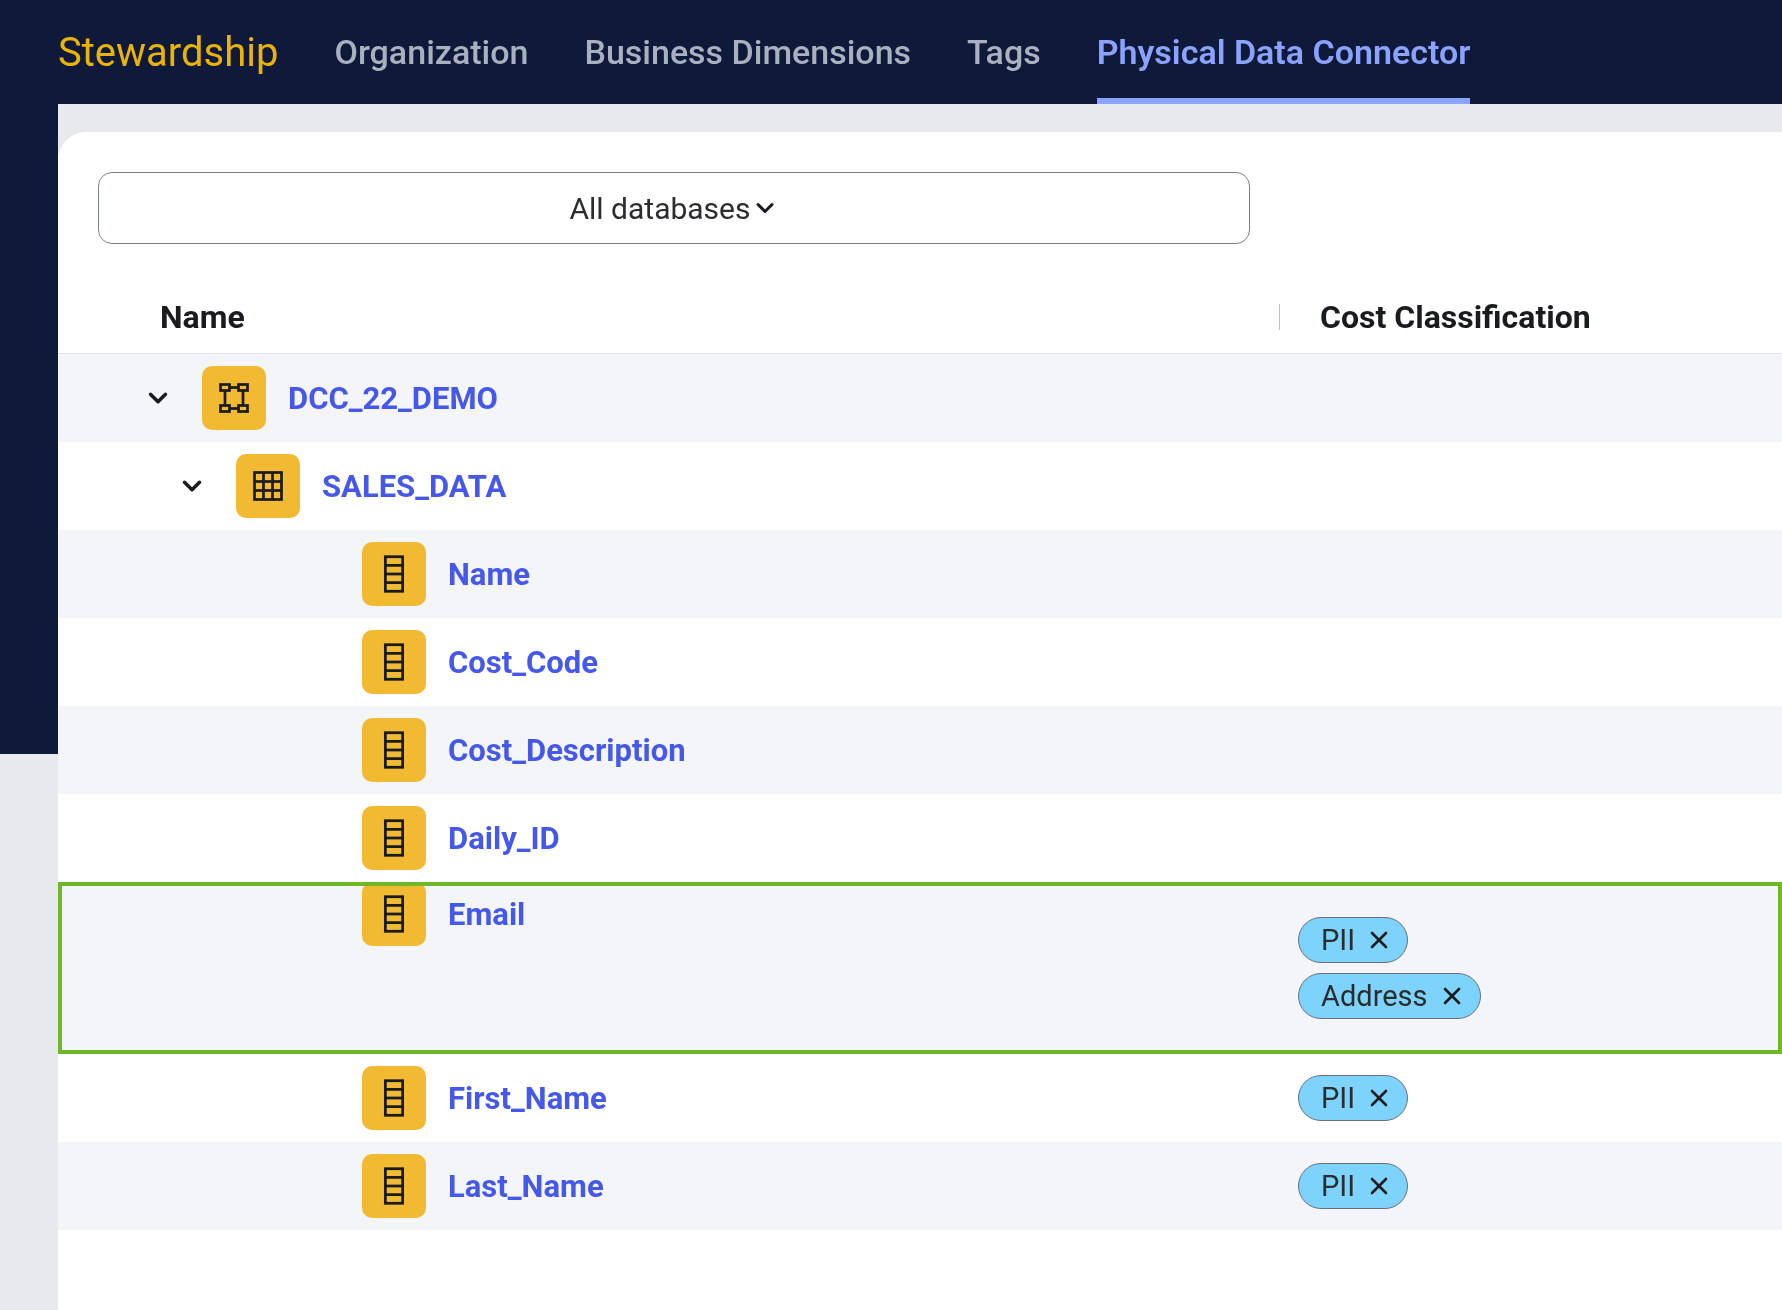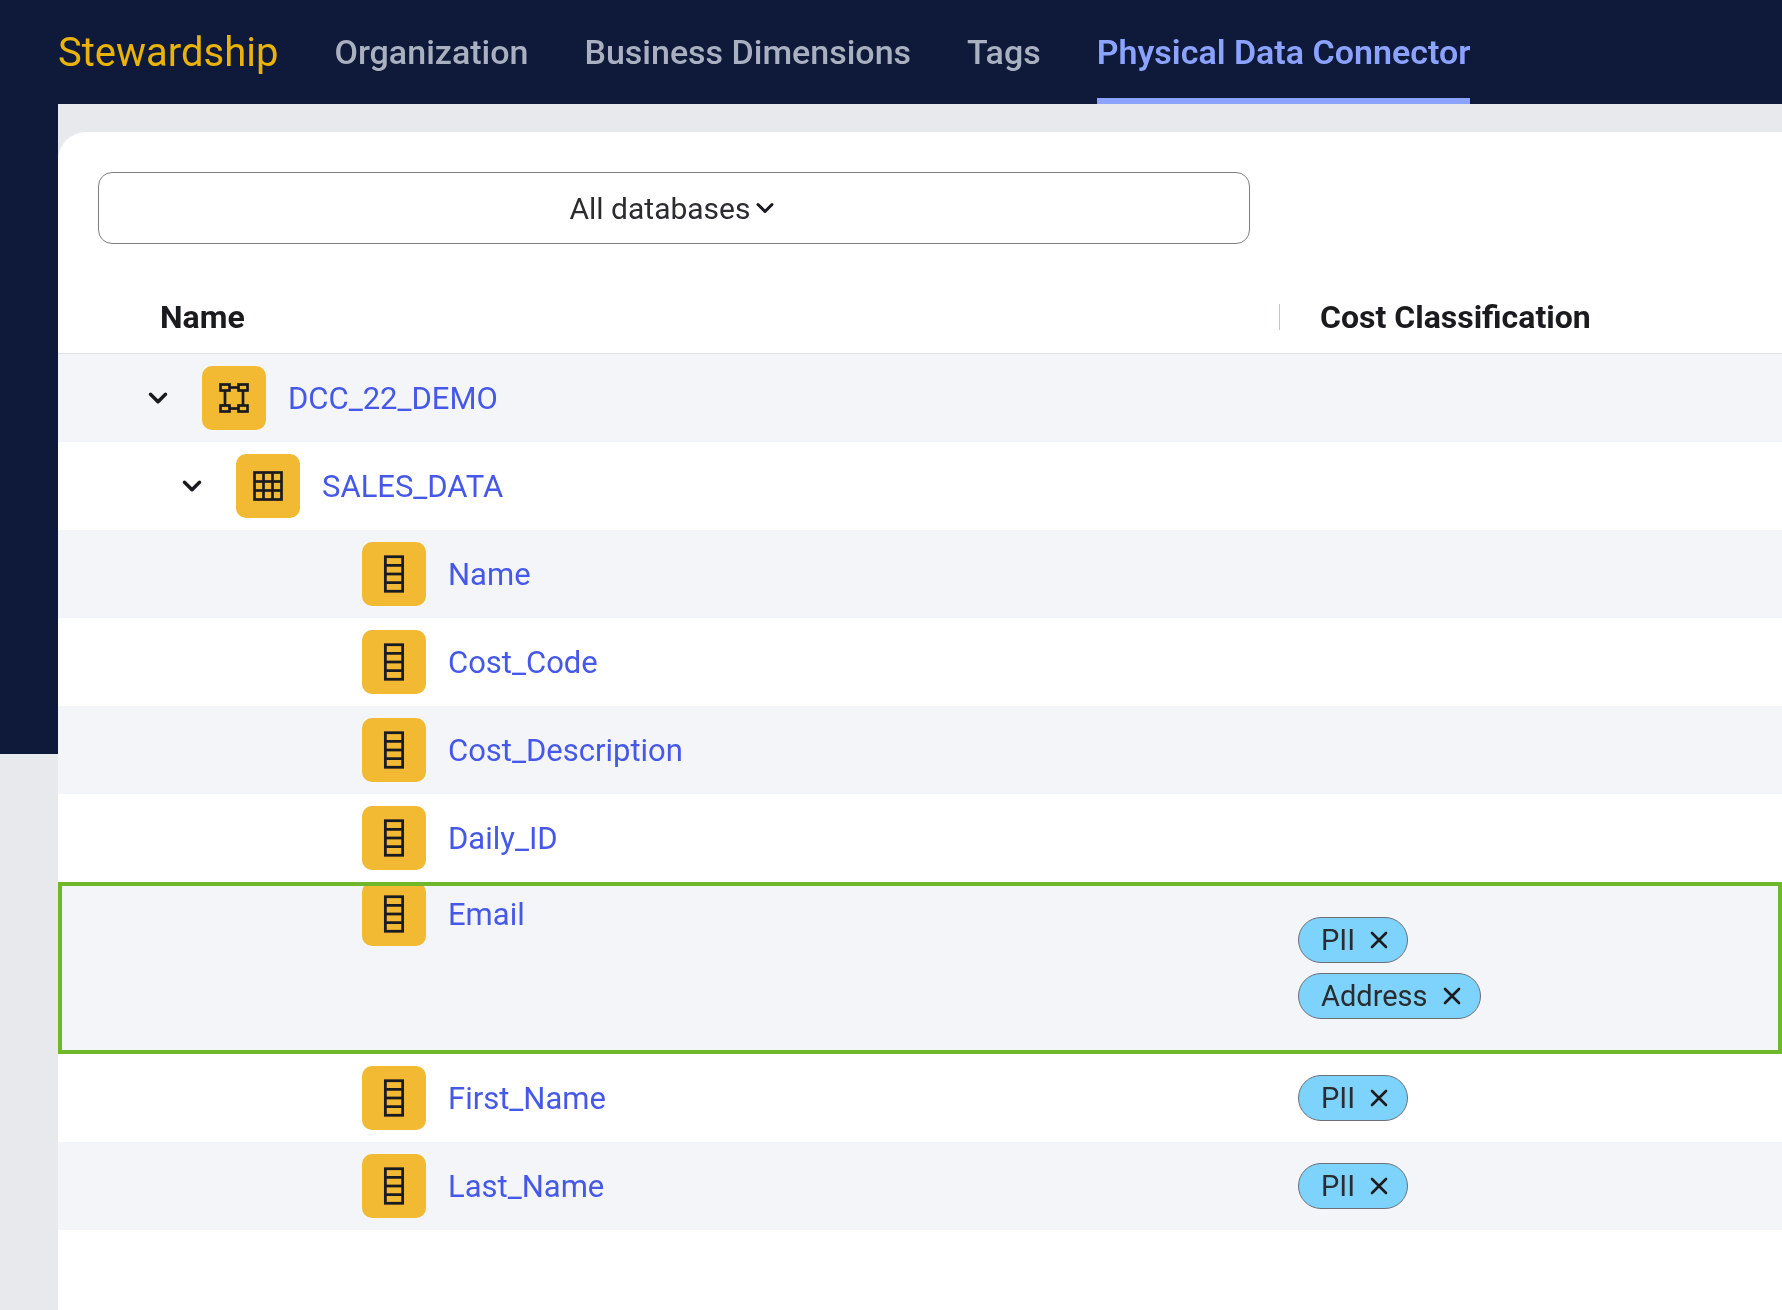--- a/index.html
+++ b/index.html
@@ -149,21 +149,21 @@
   .icon-box {
     width: 64px; height: 64px;
     background: #f2b933;
     border-radius: 10px;
     display: flex; align-items:center; justify-content:center;
     flex: 0 0 64px;
   }
   .node-label {
     color: #4558e8;
     font-size: 31px;
-    font-weight: 400;
+    font-weight: 700;
   }
   .tag {
     border: 1.5px solid #6d6f77;
     border-radius: 999px;
     padding: 5px 16px 5px 22px;
     display: inline-flex;
     align-items: center;
     gap: 12px;
     font-size: 29px;
     color: #2b2c30;

